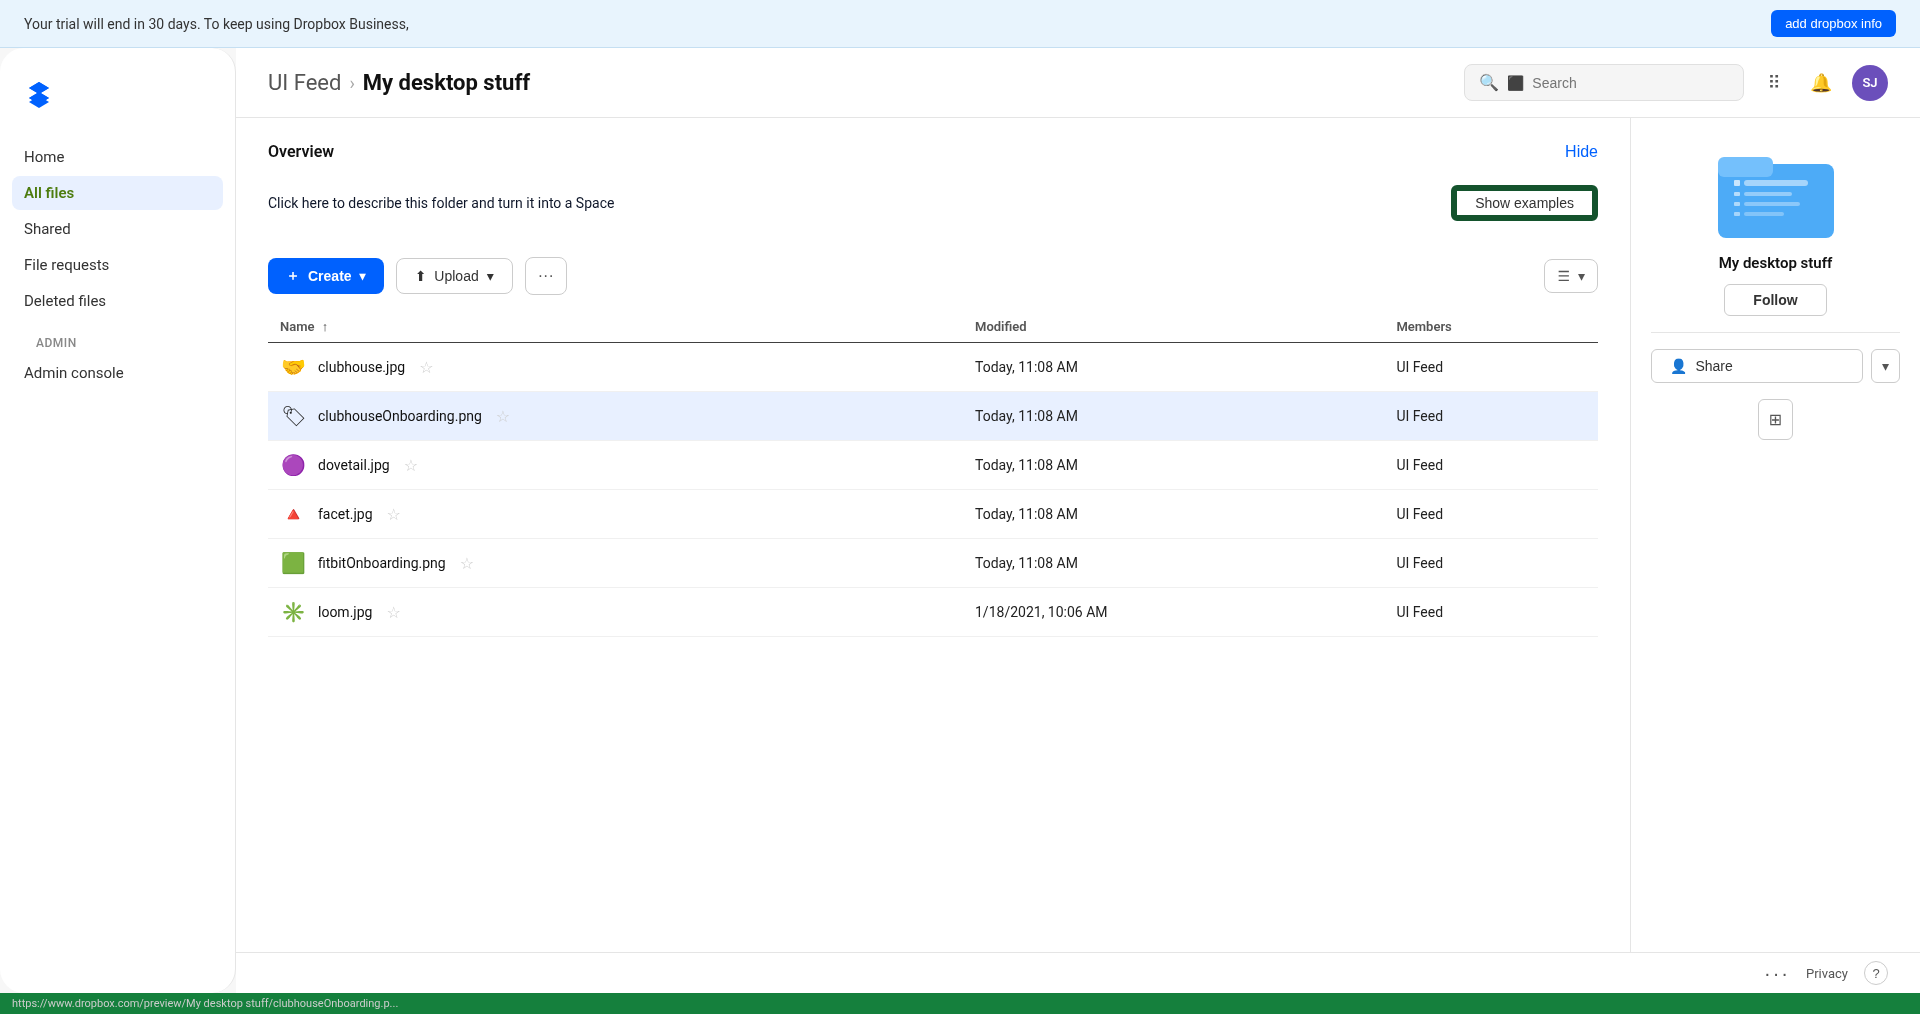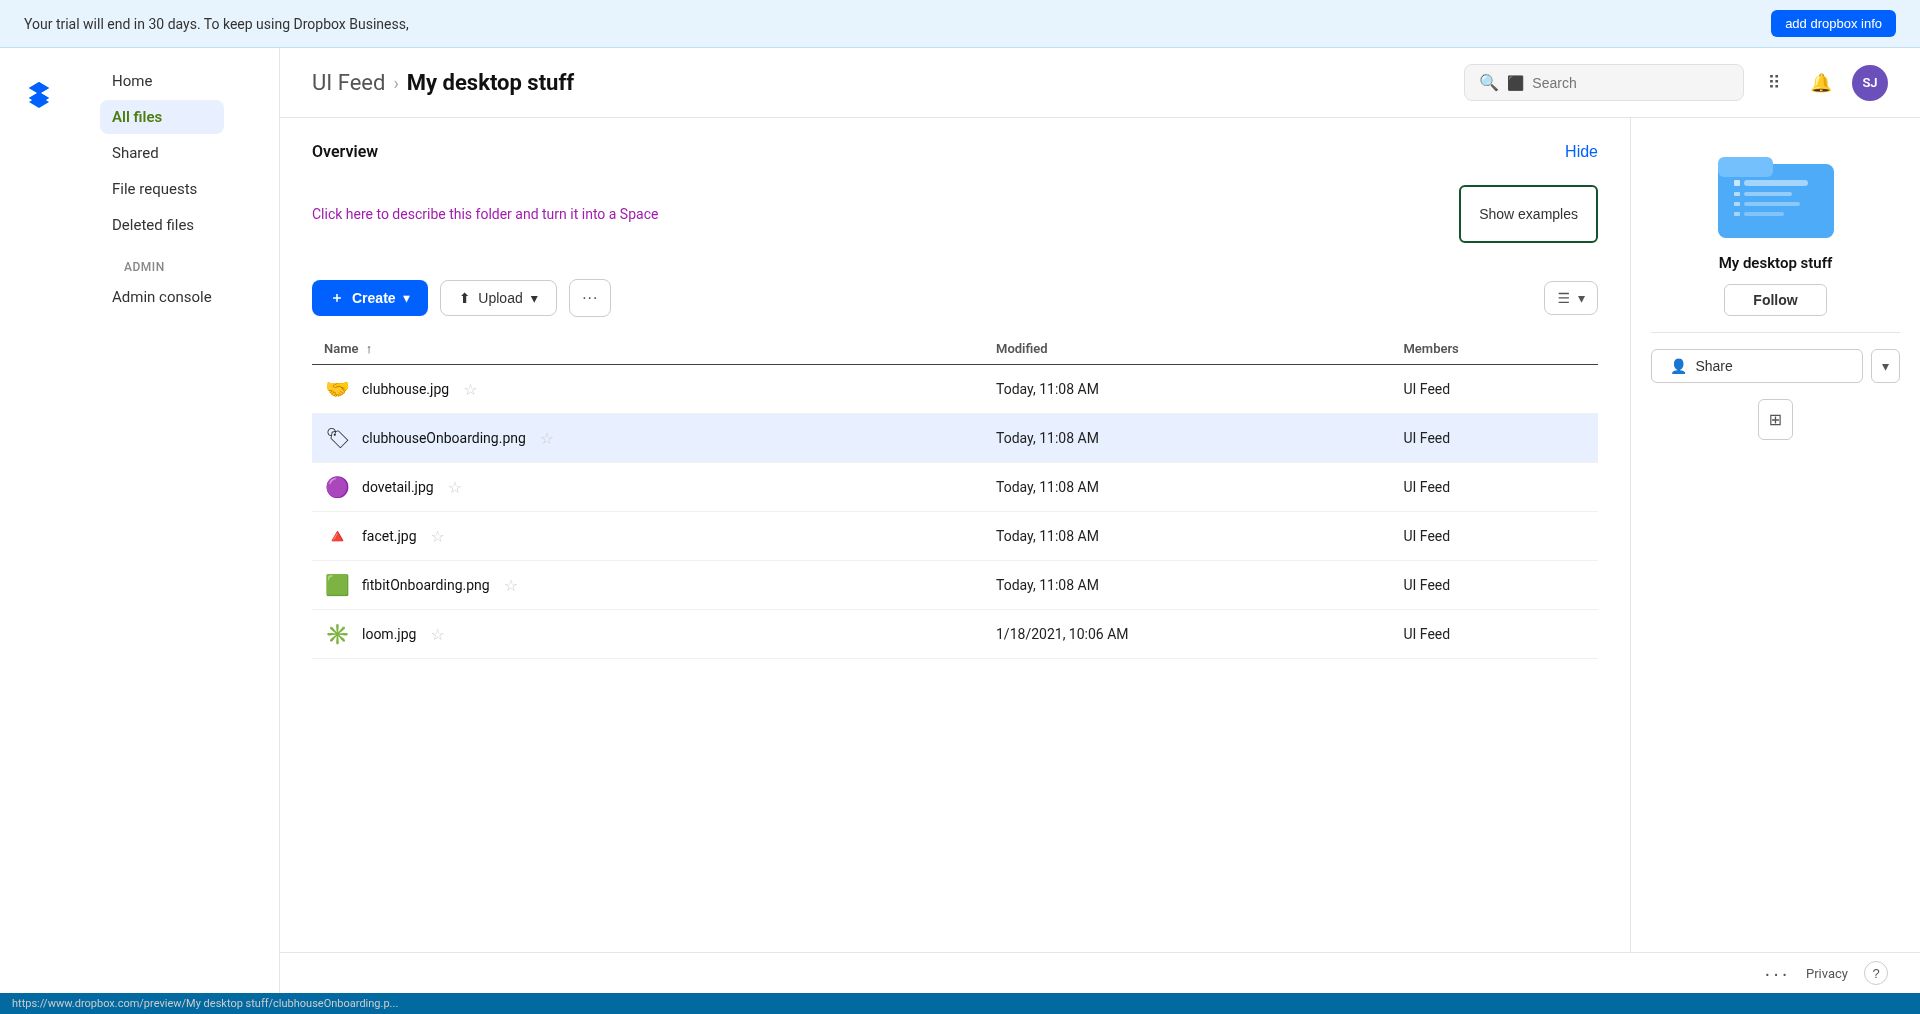--- a/index.html
+++ b/index.html
@@ -31,27 +31,28 @@
 
     
     .app-body {
       display: flex;
       flex: 1;
       overflow: hidden;
     }
 
     
     .sidebar {
-      width: 280px;
+      width: 236px;
       background: #ffffff;
       border-right: 1px solid #e5e5e5;
       display: flex;
-      flex-direction: row;
+      flex-direction: column;
       padding: 16px 0;
       flex-shrink: 0;
+      border-radius: 24px;
     }
     .sidebar-logo {
       padding: 8px 24px 24px;
     }
     .dropbox-logo {
       width: 40px;
       height: 40px;
     }
     .sidebar-nav {
       display: flex;
@@ -210,29 +211,29 @@
       cursor: pointer;
       font-size: 16px;
     }
     .overview-description-row {
       display: flex;
       align-items: center;
       gap: 16px;
       padding: 12px 0;
     }
     .overview-placeholder {
-      color: #a21caf;
+      color: #0f172a;
       font-size: 14px;
       flex: 1;
     }
     .show-examples-btn {
       background: #fff;
-      border: 2px solid #14532d;
+      border: 6px solid #14532d;
       border-radius: 6px;
-      padding: 19px 18px;
+      padding: 4px 18px;
       font-size: 14px;
       cursor: pointer;
       color: #333;
       font-weight: 500;
     }
 
     
     .toolbar {
       display: flex;
       align-items: center;
@@ -419,21 +420,21 @@
       cursor: pointer;
       color: #555;
       font-size: 16px;
       display: flex;
       align-items: center;
       justify-content: center;
     }
 
     
     .status-bar {
-      background: #0369a1;
+      background: #15803d;
       color: #ccc;
       font-size: 11px;
       padding: 4px 12px;
       display: flex;
       align-items: center;
     }
     .footer-bar {
       background: #fff;
       border-top: 1px solid #e5e5e5;
       padding: 8px 32px;

